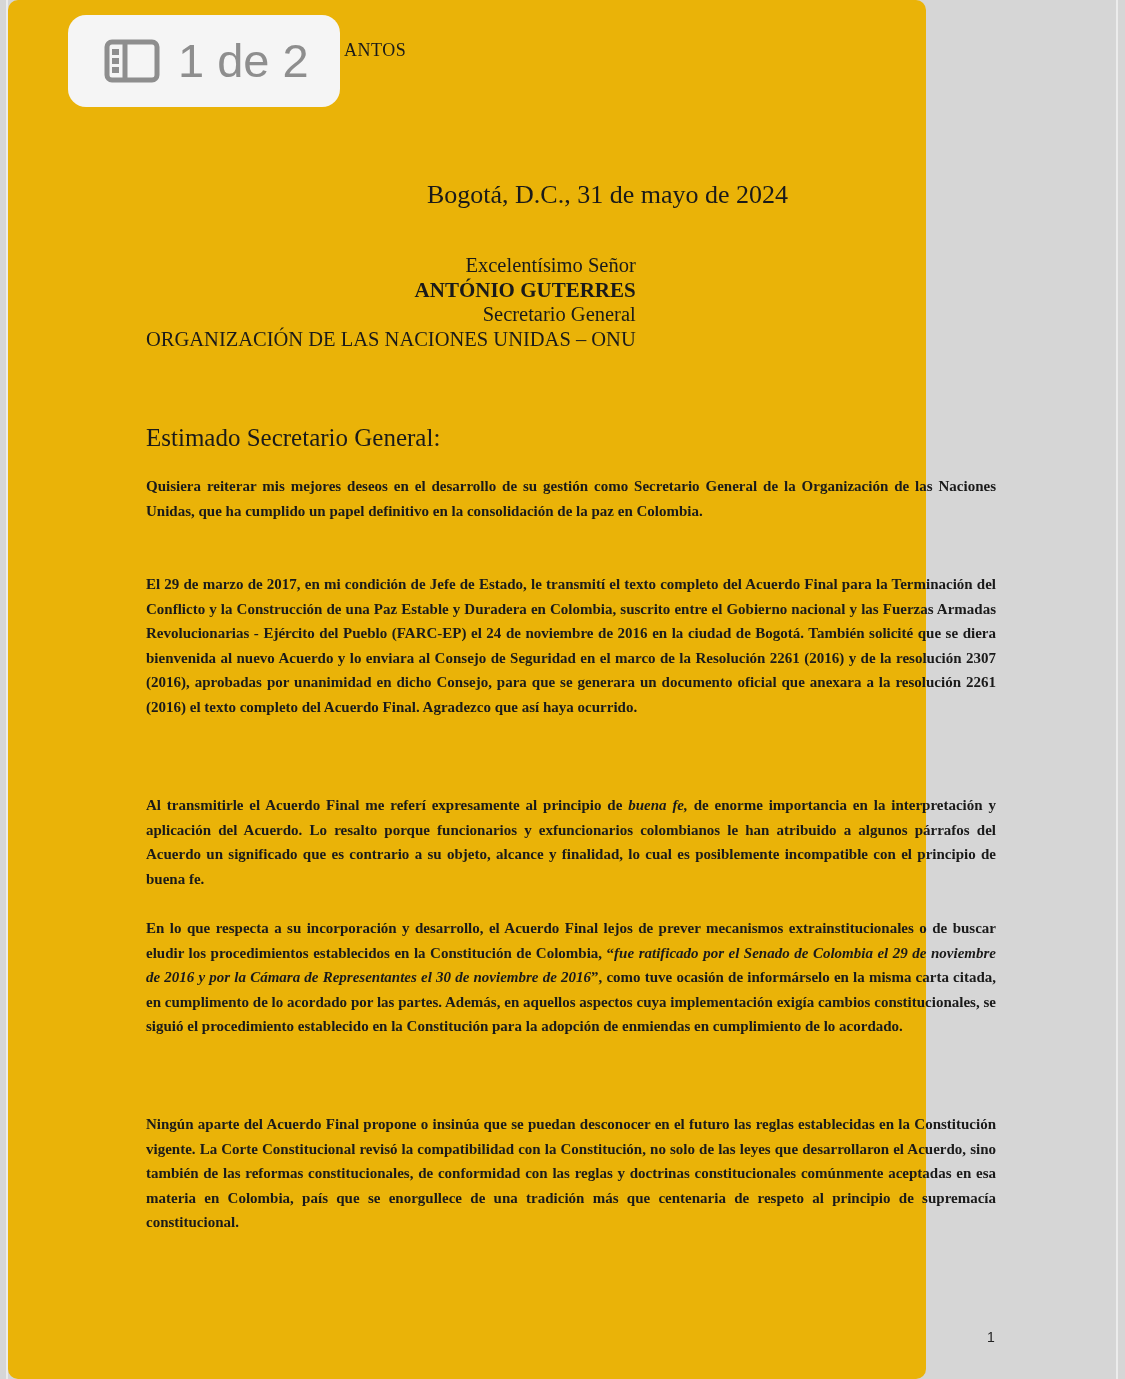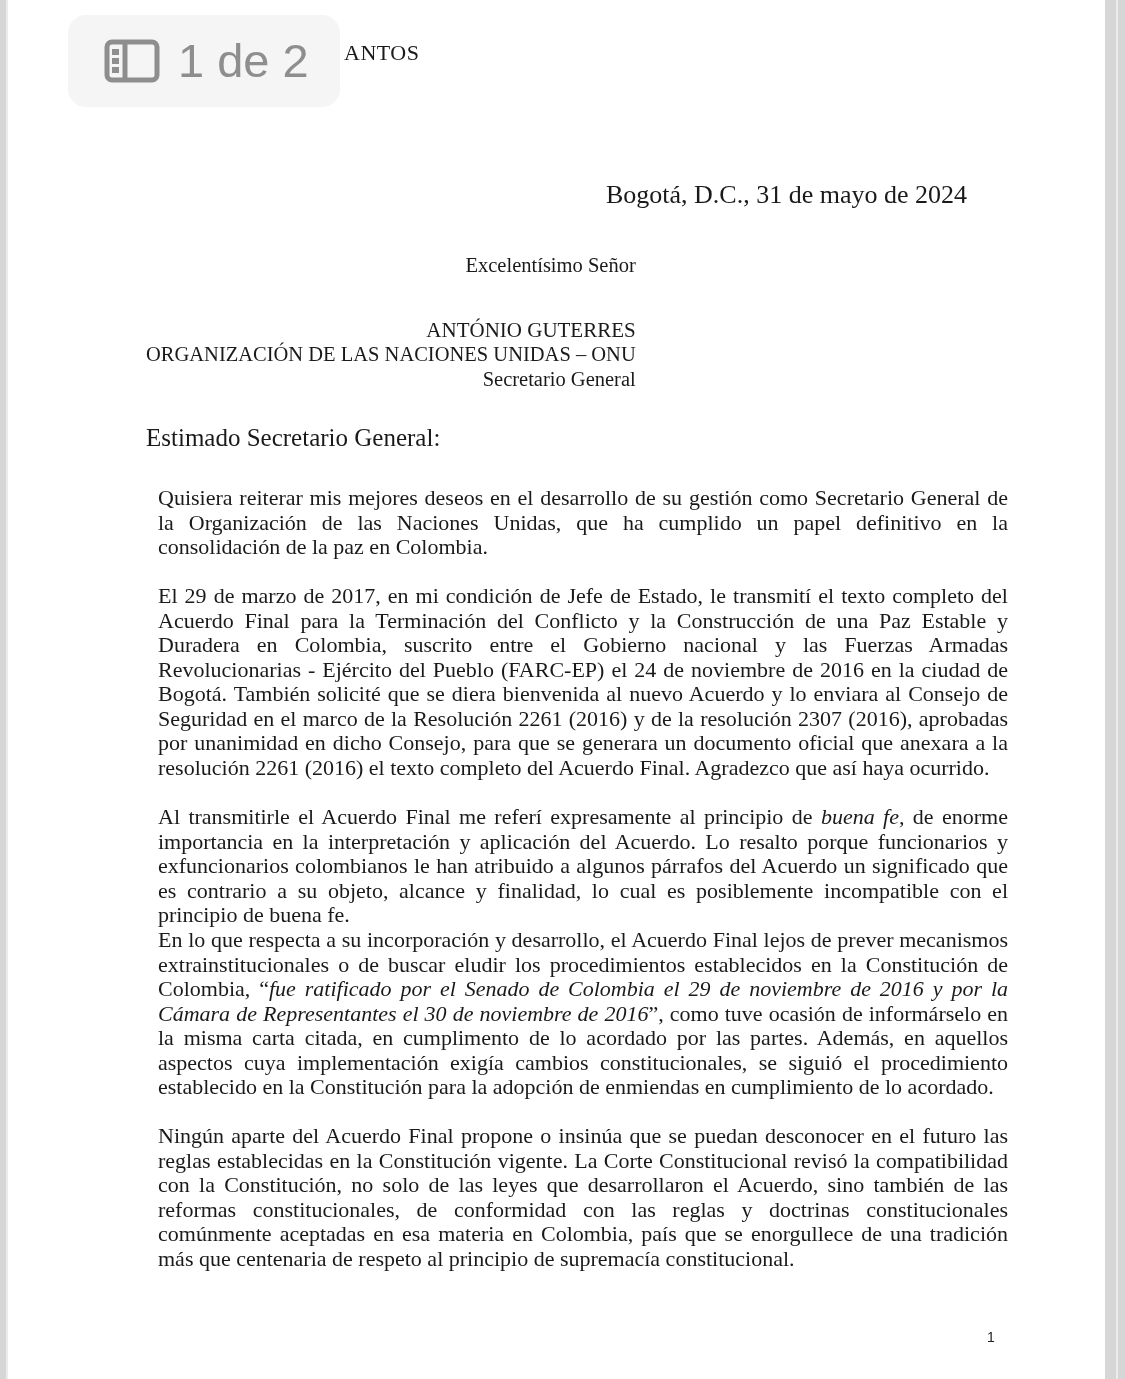--- a/index.html
+++ b/index.html
@@ -2,59 +2,60 @@
 <html><head>
 <meta charset="utf-8">
 <style>
   html, body { margin: 0; padding: 0; }
   body {
     width: 1125px; height: 1379px; overflow: hidden;
     background: #d6d6d6; position: relative;
     font-family: "Liberation Serif", "DejaVu Serif", serif;
   }
   .page {
-    position: absolute; left: 8px; top: 0; width: 1097px; height: 1379px;
-    background: #ffffff;
+    position: absolute; left: 8px; top: 0; width: 918px; height: 1379px;
+    background: #eab308;
+    border-radius: 10px;
   }
   .edge-l { position:absolute; left:6px; top:0; width:2px; height:1379px; background:#ececec; }
   .edge-r { position:absolute; left:1116px; top:0; width:2px; height:1379px; background:#ececec; }
 
   .page-indicator {
     position: absolute; left: 60px; top: 15px; width: 272px; height: 92px;
     background: #f5f5f5; border-radius: 18px;
     display: flex; align-items: center;
   }
   .sidebar-icon { position: absolute; left: 36px; top: 24px; width: 56px; height: 44px; }
   .page-count {
     position: absolute; left: 110px; top: 18px;
     font-family: "Liberation Sans", "DejaVu Sans", sans-serif;
     font-size: 47px; color: #8e8e8e; font-weight: 500; letter-spacing: 0px;
     line-height: 56px;
   }
   .header-fragment {
     position: absolute; left: 336px; top: 40px;
-    font-size: 22px; color: #1a1a1a; letter-spacing: 0.5px;
+    font-size: 18px; color: #1a1a1a; letter-spacing: 0.5px;
   }
   .date {
     position: absolute; right: 138px; top: 180px;
     font-size: 26px; color: #1a1a1a;
   }
   .recipient {
     position: absolute; left: 138px; top: 253px;
     font-size: 20.5px; color: #1a1a1a; line-height: 24.6px; text-align: right;
   }
-  .recipient .name { font-weight: normal; font-size: 21px; margin-top: 40px; }
+  .recipient .name { font-weight: bold; font-size: 21px; }
   .salutation {
     position: absolute; left: 138px; top: 424px;
     font-size: 25px; color: #1a1a1a;
   }
   .para {
     position: absolute; left: 138px; width: 850px;
-    font-size: 22px; color: #1a1a1a; line-height: 24.5px;
-    text-align: justify; margin: 12px;
+    font-size: 15px; color: #1a1a1a; line-height: 24.5px;
+    text-align: justify; margin: 0; font-weight: bold;
   }
   .para i { font-style: italic; }
   .page-number {
     position: absolute; left: 979px; top: 1329px;
     font-family: "Liberation Sans", "DejaVu Sans", sans-serif;
     font-size: 14px; color: #222;
   }
 </style>
 </head>
 <body>
@@ -72,22 +73,22 @@
     <span class="page-count">1 de 2</span>
   </div>
 
   <div class="header-fragment">ANTOS</div>
 
   <div class="date">Bogotá, D.C., 31 de mayo de 2024</div>
 
   <div class="recipient">
     <div>Excelentísimo Señor</div>
     <div class="name">ANTÓNIO GUTERRES</div>
+    <div>Secretario General</div>
     <div>ORGANIZACIÓN DE LAS NACIONES UNIDAS – ONU</div>
-    <div>Secretario General</div>
   </div>
 
   <div class="salutation">Estimado Secretario General:</div>
 
   <p class="para" style="top:474px">Quisiera reiterar mis mejores deseos en el desarrollo de su gestión como Secretario General de la Organización de las Naciones Unidas, que ha cumplido un papel definitivo en la consolidación de la paz en Colombia.</p>
 
   <p class="para" style="top:572px">El 29 de marzo de 2017, en mi condición de Jefe de Estado, le transmití el texto completo del Acuerdo Final para la Terminación del Conflicto y la Construcción de una Paz Estable y Duradera en Colombia, suscrito entre el Gobierno nacional y las Fuerzas Armadas Revolucionarias - Ejército del Pueblo (FARC-EP) el 24 de noviembre de 2016 en la ciudad de Bogotá. También solicité que se diera bienvenida al nuevo Acuerdo y lo enviara al Consejo de Seguridad en el marco de la Resolución 2261 (2016) y de la resolución 2307 (2016), aprobadas por unanimidad en dicho Consejo, para que se generara un documento oficial que anexara a la resolución 2261 (2016) el texto completo del Acuerdo Final. Agradezco que así haya ocurrido.</p>
 
   <p class="para" style="top:793px"><span>Al transmitirle el Acuerdo Final me referí expresamente al principio de </span><i>buena fe,</i><span> de enorme importancia en la interpretación y aplicación del Acuerdo. Lo resalto porque funcionarios y exfuncionarios colombianos le han atribuido a algunos párrafos del Acuerdo un significado que es contrario a su objeto, alcance y finalidad, lo cual es posiblemente incompatible con el principio de buena fe.</span></p>
 

